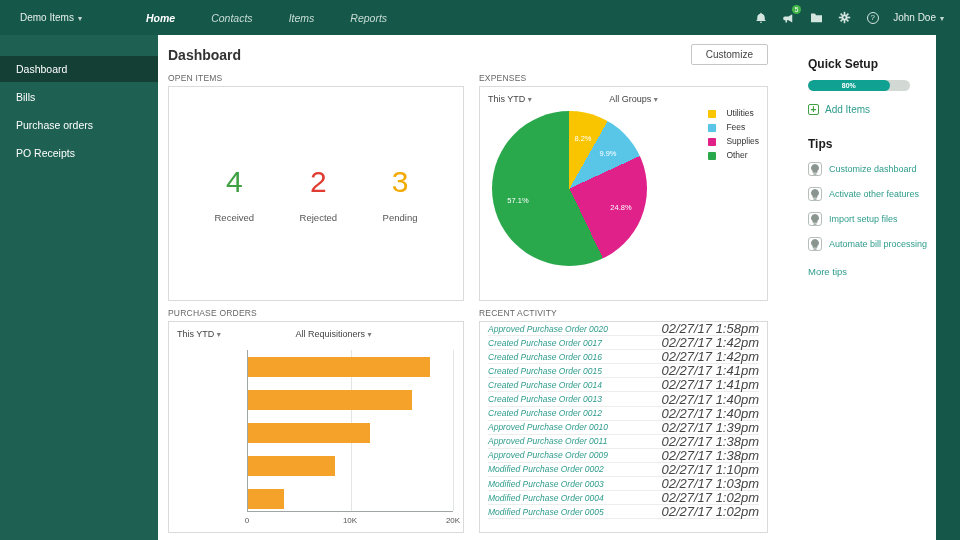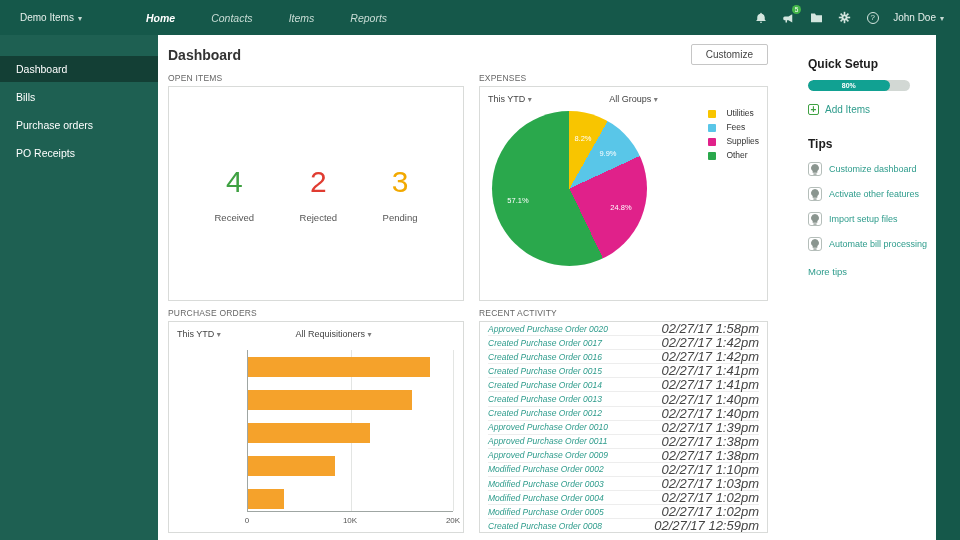--- a/index.html
+++ b/index.html
@@ -318,24 +318,20 @@
             <span class="act-time">02/27/17 1:03pm</span>
           </div>
         <div class="act-row">
             <span class="act-link">Modified Purchase Order 0004</span>
             <span class="act-time">02/27/17 1:02pm</span>
           </div>
         <div class="act-row">
             <span class="act-link">Modified Purchase Order 0005</span>
             <span class="act-time">02/27/17 1:02pm</span>
           </div>
-        <div class="act-row">
-            <span class="act-link">Created Purchase Order 0008</span>
-            <span class="act-time">02/27/17 12:59pm</span>
-          </div>
       </div>
     </div>
   </div>
 
 </div>
 
 <div class="right-panel">
   <div class="qs-title">Quick Setup</div>
   <div class="progress">
     <div class="progress-fill" style="width: 80%;">

